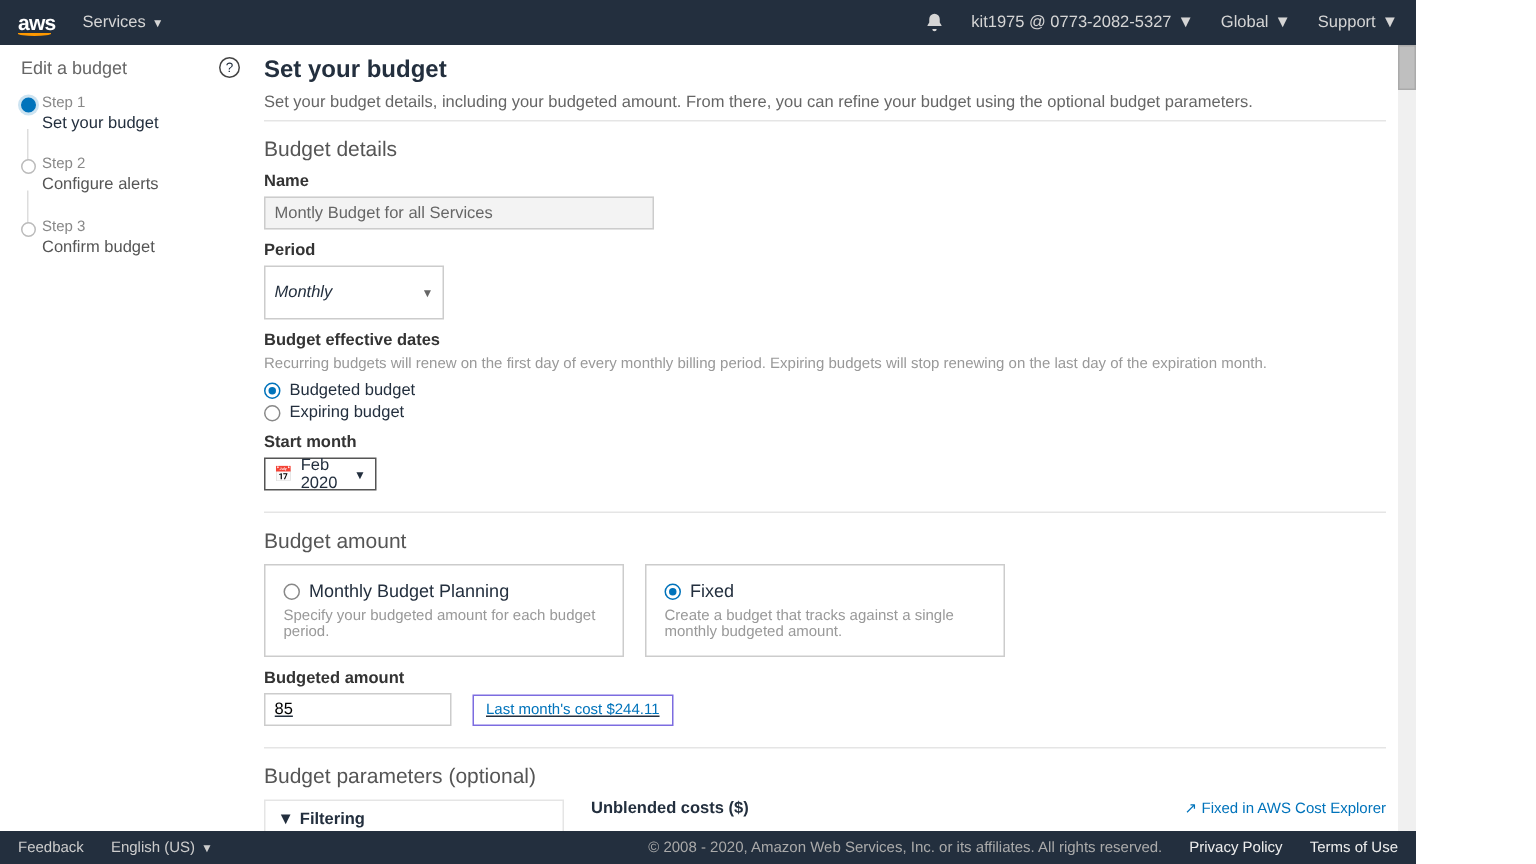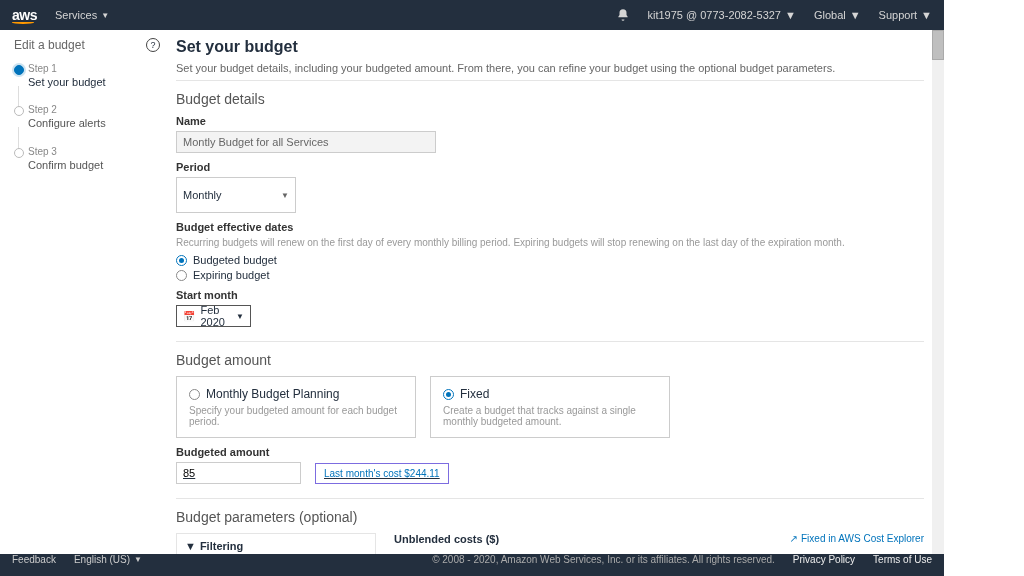--- a/index.html
+++ b/index.html
@@ -31,21 +31,21 @@
 
 .content { flex: 1; overflow-y: auto; padding: 8px 20px 30px 8px; }
 .h1 { font-size: 16px; font-weight: bold; margin-bottom: 6px; }
 .subtext { font-size: 11px; color: #666; margin-bottom: 6px; }
 hr.sep { border: none; border-top: 1px solid #e5e5e5; margin: 6px 0 10px; }
 .h2 { font-size: 14px; color: #555; margin: 8px 0 6px; font-weight: normal; }
 .label { font-size: 11px; font-weight: bold; margin: 8px 0 4px; color: #333; }
 .hint { font-size: 10px; color: #999; margin: 2px 0 6px; }
 
 .input-text { width: 260px; height: 22px; border: 1px solid #ccc; padding: 0 6px; font-size: 11px; background: #f3f3f3; color: #666; }
-.select { width: 120px; height: 22px; border: 1px solid #ccc; padding: 17px 6px; font-size: 11px; background: #fff; display: flex; align-items: center; justify-content: space-between; cursor: pointer; }
+.select { width: 120px; height: 22px; border: 1px solid #ccc; padding: 17px 6px; font-size: 11px; background: #fff; display: flex; align-items: center; justify-content: space-between; cursor: pointer; font-style: italic; }
 .select .caret { font-size: 8px; color: #666; }
 
 .radio-row { display: flex; align-items: center; gap: 6px; margin: 3px 0; font-size: 11px; cursor: pointer; }
 .radio-circle { width: 11px; height: 11px; border: 1px solid #888; border-radius: 50%; display: inline-flex; align-items: center; justify-content: center; }
 .radio-circle.sel::after { content: ""; width: 5px; height: 5px; background: #0073bb; border-radius: 50%; }
 .radio-circle.sel { border-color: #0073bb; }
 
 .month-picker { width: 75px; height: 22px; border: 1px solid #555; display: inline-flex; align-items: center; padding: 0 6px; gap: 5px; font-size: 11px; cursor: pointer; }
 .cal-icon { font-size: 10px; }
 
@@ -64,21 +64,21 @@
 .filter-item { display: flex; justify-content: space-between; padding: 5px 8px; border-bottom: 1px solid #f0f0f0; font-size: 11px; cursor: pointer; }
 .filter-item .inc { color: #bbb; text-decoration: underline; font-size: 10px; }
 
 .chart-area { flex: 1; position: relative; }
 .chart-title { font-size: 11px; font-weight: bold; margin-bottom: 4px; }
 .cost-explorer-link { position: absolute; right: 0; top: 0; font-size: 10px; color: #0073bb; cursor: pointer; display: flex; align-items: center; gap: 3px; }
 .chart-body { position: relative; height: 130px; margin-top: 6px; }
 .y-tick { position: absolute; left: 0; font-size: 9px; color: #888; transform: translateY(-50%); }
 
 
-.footer { height: 22px; background: #232f3e; color: #ccc; display: flex; align-items: flex-start; padding: 0 12px; font-size: 10px; }
+.footer { height: 22px; background: #232f3e; color: #ccc; display: flex; align-items: center; padding: 0 12px; font-size: 10px; }
 .footer .item { margin-right: 18px; cursor: pointer; display: flex; align-items: center; gap: 4px; }
 .footer .spacer { flex: 1; }
 .footer .right { margin-left: 18px; cursor: pointer; color: #eee; }
 .footer .copy { color: #aaa; margin-left: 31px; }
 
 .scrollbar-track { position: absolute; right: 0; top: 30px; bottom: 22px; width: 12px; background: #f0f0f0; }
 .scrollbar-thumb { position: absolute; top: 0; height: 30px; width: 12px; background: #bfbfbf; border: 1px solid #aaa; cursor: pointer; }
 </style>
 </head>
 <body>

